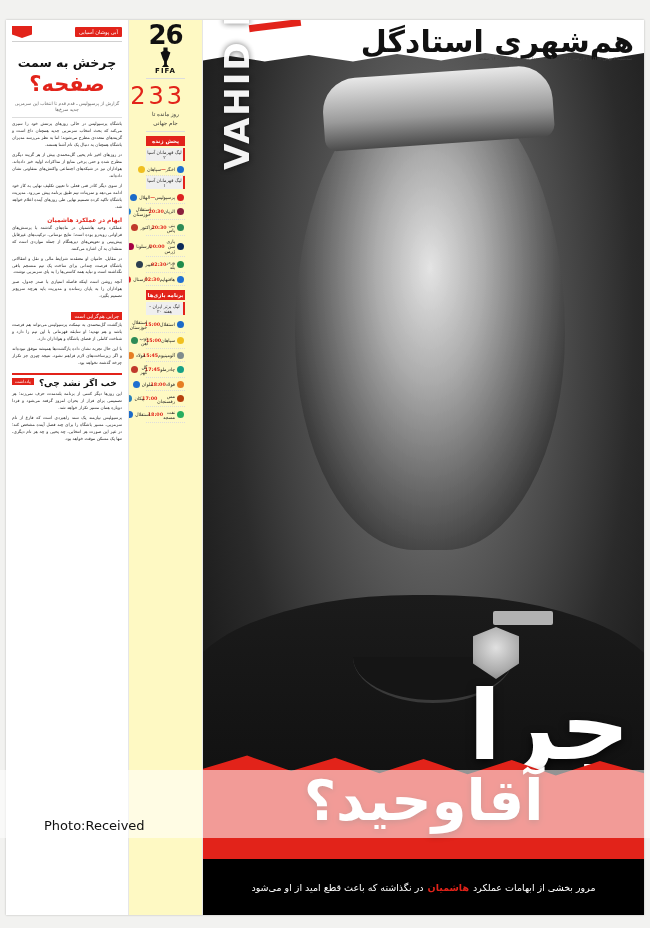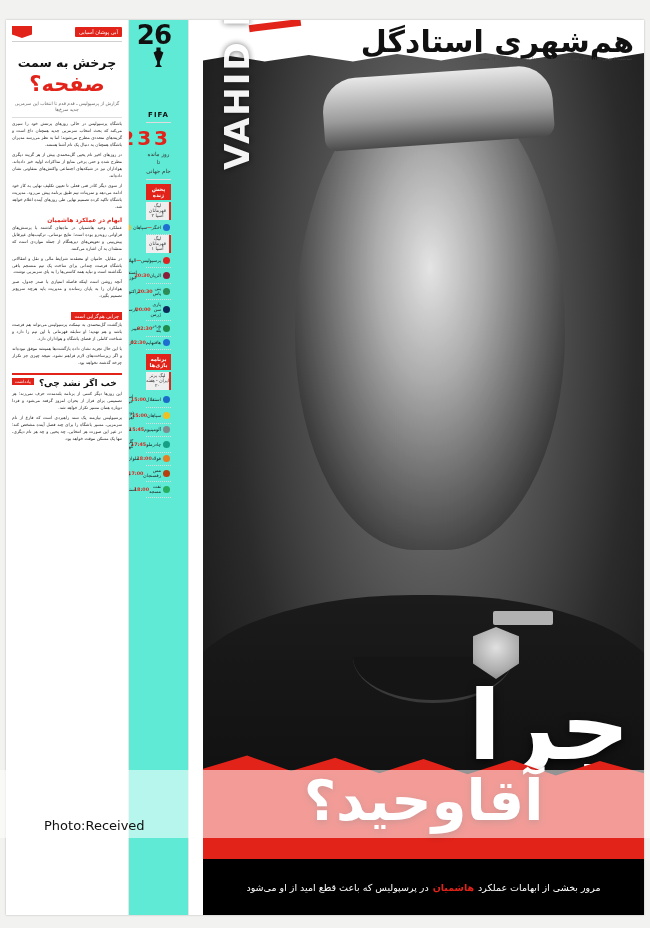--- a/index.html
+++ b/index.html
@@ -83,47 +83,47 @@
   }
   .boxed-title { font-size: 9px; font-weight: bold; color:#111; text-align:center; margin-bottom:3px;}
   .small-red-tag{
     background:#e2231a;color:#fff;font-size:4.4px;padding:1px 3px;float:left;
   }
 
   
   .rail {
     position: absolute;
     left: 122px; top: 0;
-    width: 61px; height: 100%;
-    background: #5eead4;
+    width: 75px; height: 100%;
+    background: #fef9c3;
     border-left: 1px solid #e6e6e6;
     border-right: 1px solid #e6e6e6;
     direction: rtl;
     padding: 4px 17px;
     overflow: hidden;
   }
   .fifa-badge {
     text-align: center;
     margin-bottom: 3px;
   }
   .fifa-26 {
     font-size: 26px; font-weight: bold; color:#111; line-height:.9;
     letter-spacing: -1px;
   }
   .fifa-cup {
     width: 14px; height: 20px; margin: 0 auto;
     background: #111;
     clip-path: polygon(35% 0,65% 0,65% 18%,85% 26%,70% 55%,60% 70%,60% 85%,78% 100%,22% 100%,40% 85%,40% 70%,30% 55%,15% 26%,35% 18%);
   }
-  .fifa-word { font-size: 7px; font-weight:bold; letter-spacing:1px; color:#111;margin-top:44px;}
+  .fifa-word { font-size: 7px; font-weight:bold; letter-spacing:1px; color:#111;}
   .countdown {
     text-align:center; border-top:1px solid #ddd; border-bottom:1px solid #ddd;
     padding: 3px 0; margin-bottom: 4px;
   }
-  .cd-num { font-size: 20px; font-weight: bold; color:#e2231a; letter-spacing: 3px;}
+  .cd-num { font-size: 24px; font-weight: normal; color:#e2231a; letter-spacing: 3px;}
   .cd-lbl { font-size: 5.6px; color:#333; line-height:1.4; margin-top:1px;}
   .rail-head {
     background:#e2231a; color:#fff; font-size:5.4px; font-weight:bold;
     text-align:center; padding:2px 0; margin: 4px 0 2px;
   }
   .league-head {
     background:#efefef; color:#333; font-size:4.6px;
     text-align:center; padding:1.5px 0; margin-bottom:2px;
     border-right:2px solid #e2231a;
   }
@@ -498,20 +498,20 @@
 
       <div class="vname">VAHID HASHEMIAN</div>
       <div class="big-word">چرا</div>
 
       <div class="torn-bottom"></div>
       <div class="headline-big">آقاوحید؟</div>
 
       <div class="bottom-bar">
         <span class="txt">مرور بخشی از ابهامات عملکرد</span>
         <span class="txt hl" style="margin:16px 4px;">هاشمیان</span>
-        <span class="txt">در پرسپولیس که باعث قطع امید از او می‌شود</span>
+        <span class="txt">در نگذاشته که باعث قطع امید از او می‌شود</span>
       </div>
     </div>
   </div>
 
   <div class="wm-band"></div>
   <div class="wm-sub">Photo:Received</div>
 </div>
 
 </body></html>

